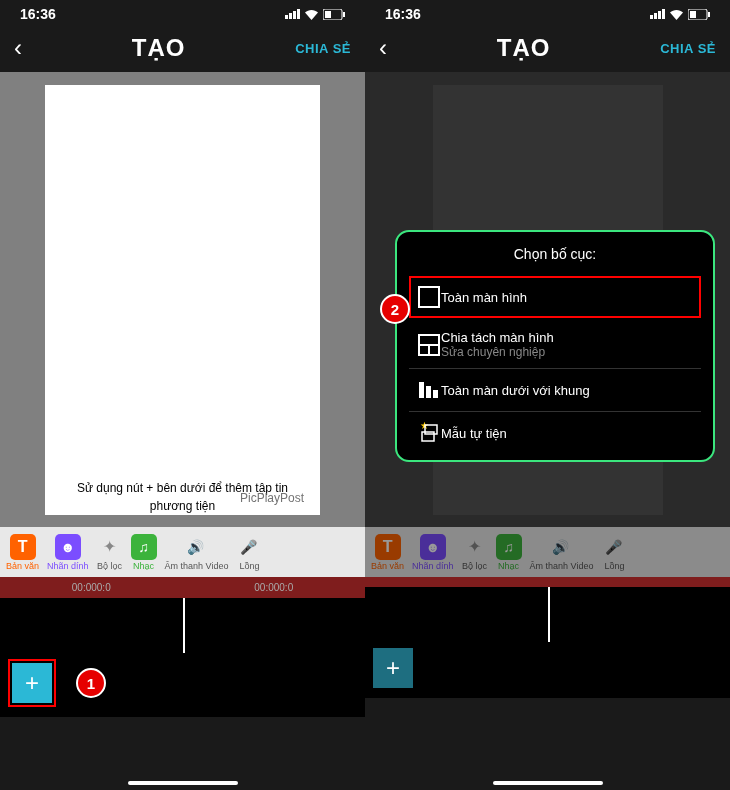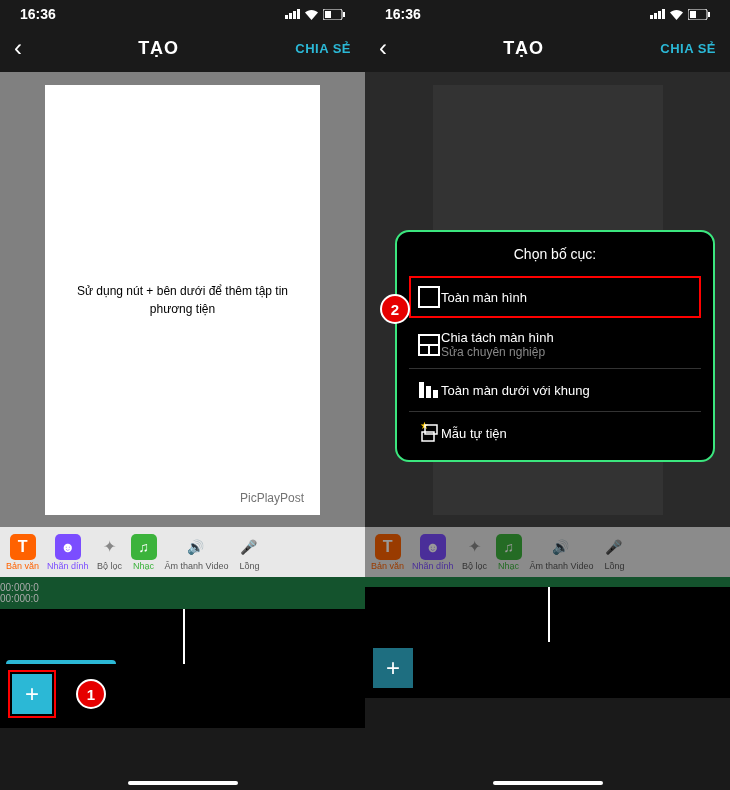--- a/index.html
+++ b/index.html
@@ -2,36 +2,36 @@
 <html><head>
 <meta charset="utf-8">
 <style>
 * { margin: 0; padding: 0; box-sizing: border-box; font-family: -apple-system, sans-serif; }
 body { background: #000; width: 730px; height: 790px; display: flex; }
 .screen { width: 365px; height: 790px; background: #1a1a1a; position: relative; overflow: hidden; }
 .status-bar { display: flex; justify-content: space-between; align-items: center; padding: 6px 20px 2px; color: #fff; font-size: 14px; font-weight: 600; }
 .status-right { display: flex; gap: 4px; align-items: center; }
 .nav-bar { display: flex; align-items: center; justify-content: space-between; padding: 10px 14px; }
 .back-btn { color: #fff; font-size: 24px; cursor: pointer; }
-.nav-title { color: #fff; font-size: 18px; font-weight: 700; letter-spacing: 1px; }
+.nav-title { color: #fff; font-size: 24px; font-weight: 700; letter-spacing: 1px; }
 .share-btn { color: #2bb8d6; font-size: 13px; font-weight: 700; letter-spacing: 0.5px; }
 .canvas-area { background: #808080; margin: 0; padding: 14px; height: 455px; display: flex; align-items: center; justify-content: center; }
 .canvas-area.dimmed { background: #2a2a2a; }
-.white-canvas { background: #fff; width: 275px; height: 430px; position: relative; display: flex; align-items: center; justify-content: center; }
+.white-canvas { background: #fff; width: 275px; height: 430px; position: relative; display: flex; align-items: flex-end; justify-content: center; }
 .canvas-text { color: #000; font-size: 12px; text-align: center; line-height: 1.5; padding: 0 10px; }
 .watermark { position: absolute; bottom: 10px; right: 16px; color: #737373; font-size: 12px; }
 .toolbar { background: #e8e8e8; display: flex; align-items: center; padding: 2px 6px; gap: 8px; height: 50px; }
 .toolbar.dimmed { filter: brightness(0.6); }
 .tool-item { display: flex; flex-direction: column; align-items: center; gap: 1px; cursor: pointer; }
 .tool-icon { width: 26px; height: 26px; border-radius: 5px; display: flex; align-items: center; justify-content: center; }
 .tool-label { font-size: 9px; color: #555; white-space: nowrap; }
 .tool-label.orange { color: #ff6200; }
 .tool-label.purple { color: #7b4dff; }
 .tool-label.green { color: #3cb33c; }
-.timeline-header { background: #14532d; display: flex; justify-content: space-around; padding: 5px 0; color: #aaa; font-size: 10px; flex-direction: column; }
+.timeline-header { background: #7f1d1d; display: flex; justify-content: space-around; padding: 5px 0; color: #aaa; font-size: 10px; }
 .timeline-track { background: #000; height: 55px; position: relative; }
 .playhead { position: absolute; left: 50%; top: 0; bottom: 0; width: 2px; background: #fff; }
 .tooltip { position: absolute; background: #2bb8d6; color: #fff; font-size: 11px; padding: 5px 9px; border-radius: 4px; }
 .tooltip::after { content: ''; position: absolute; bottom: -5px; left: 20px; border: 5px solid transparent; border-top-color: #2bb8d6; border-bottom: 0; }
 .add-btn { width: 40px; height: 40px; background: #2bb8d6; display: flex; align-items: center; justify-content: center; color: #fff; font-size: 24px; font-weight: 300; cursor: pointer; }
 .add-btn.dimmed { background: #1e6e80; }
 .add-row { background: #000; padding: 6px 8px 10px; display: flex; align-items: center; gap: 20px; position: relative; }
 .red-box { border: 2px solid red; padding: 2px; }
 .circle-badge { width: 30px; height: 30px; background: #e60000; border-radius: 50%; display: flex; align-items: center; justify-content: center; color: #fff; font-size: 15px; font-weight: 700; border: 2px solid #fff; }
 .home-indicator { position: absolute; bottom: 5px; left: 50%; transform: translateX(-50%); width: 110px; height: 4px; background: #fff; border-radius: 3px; }

